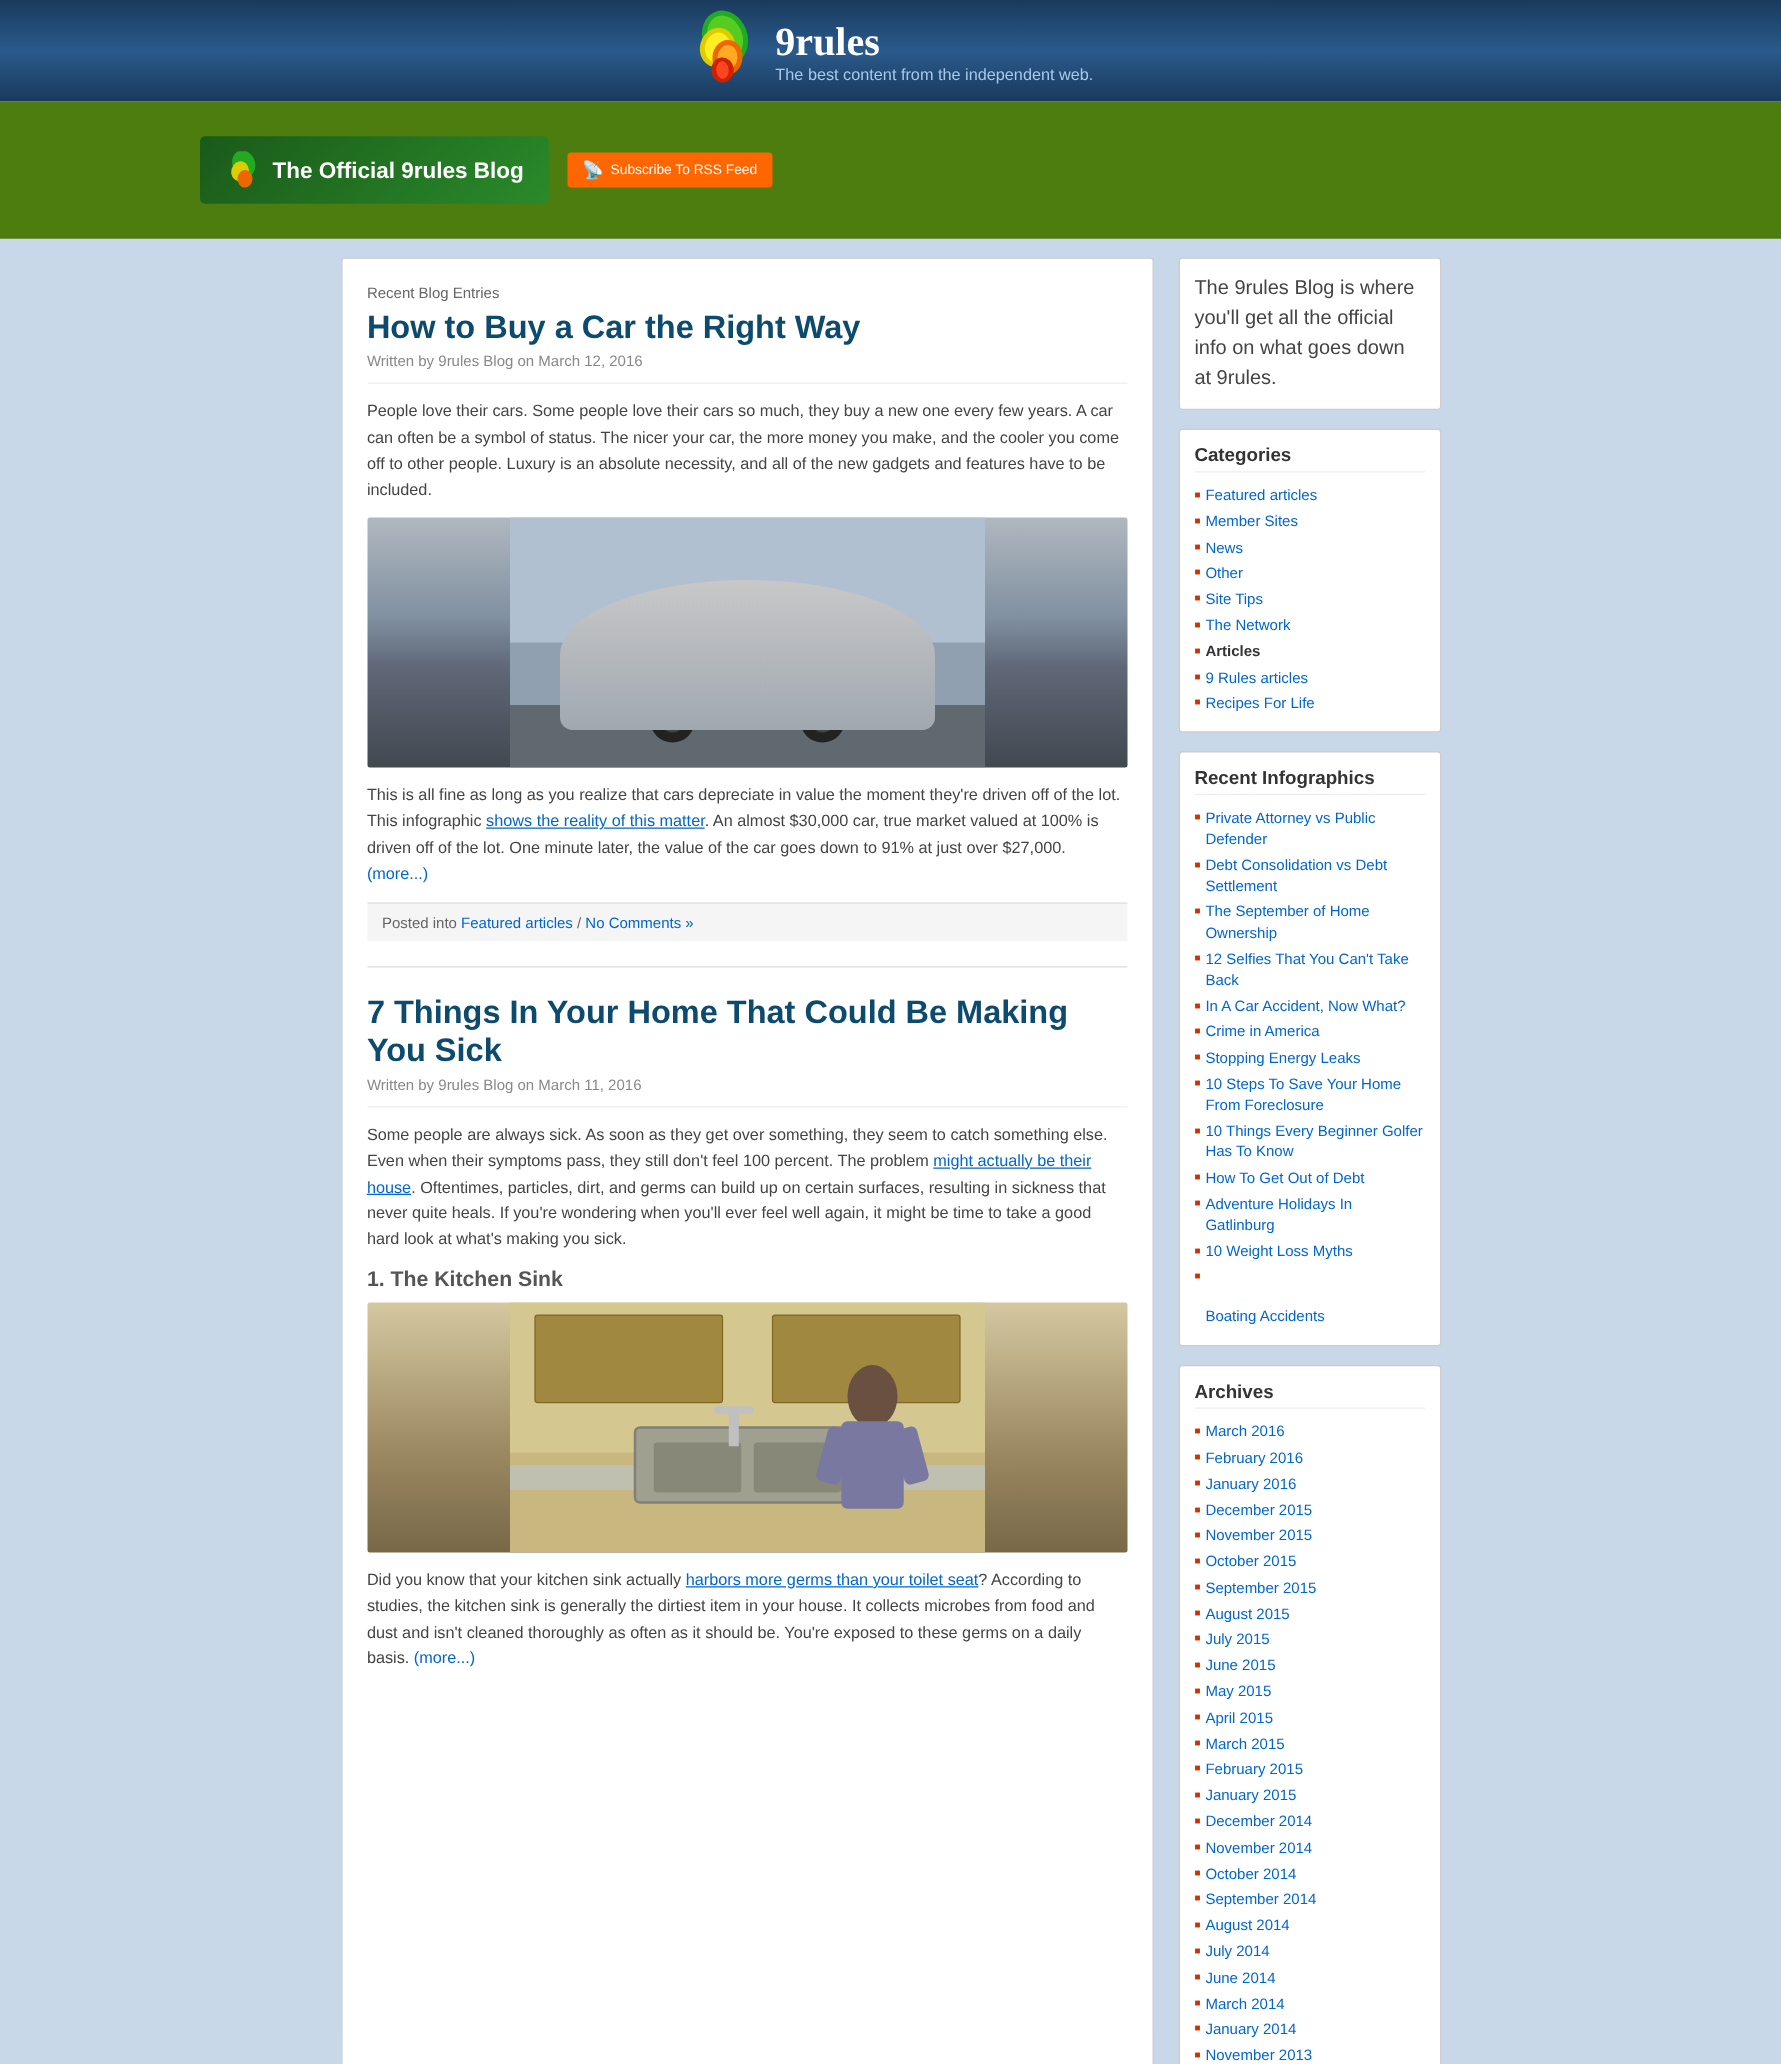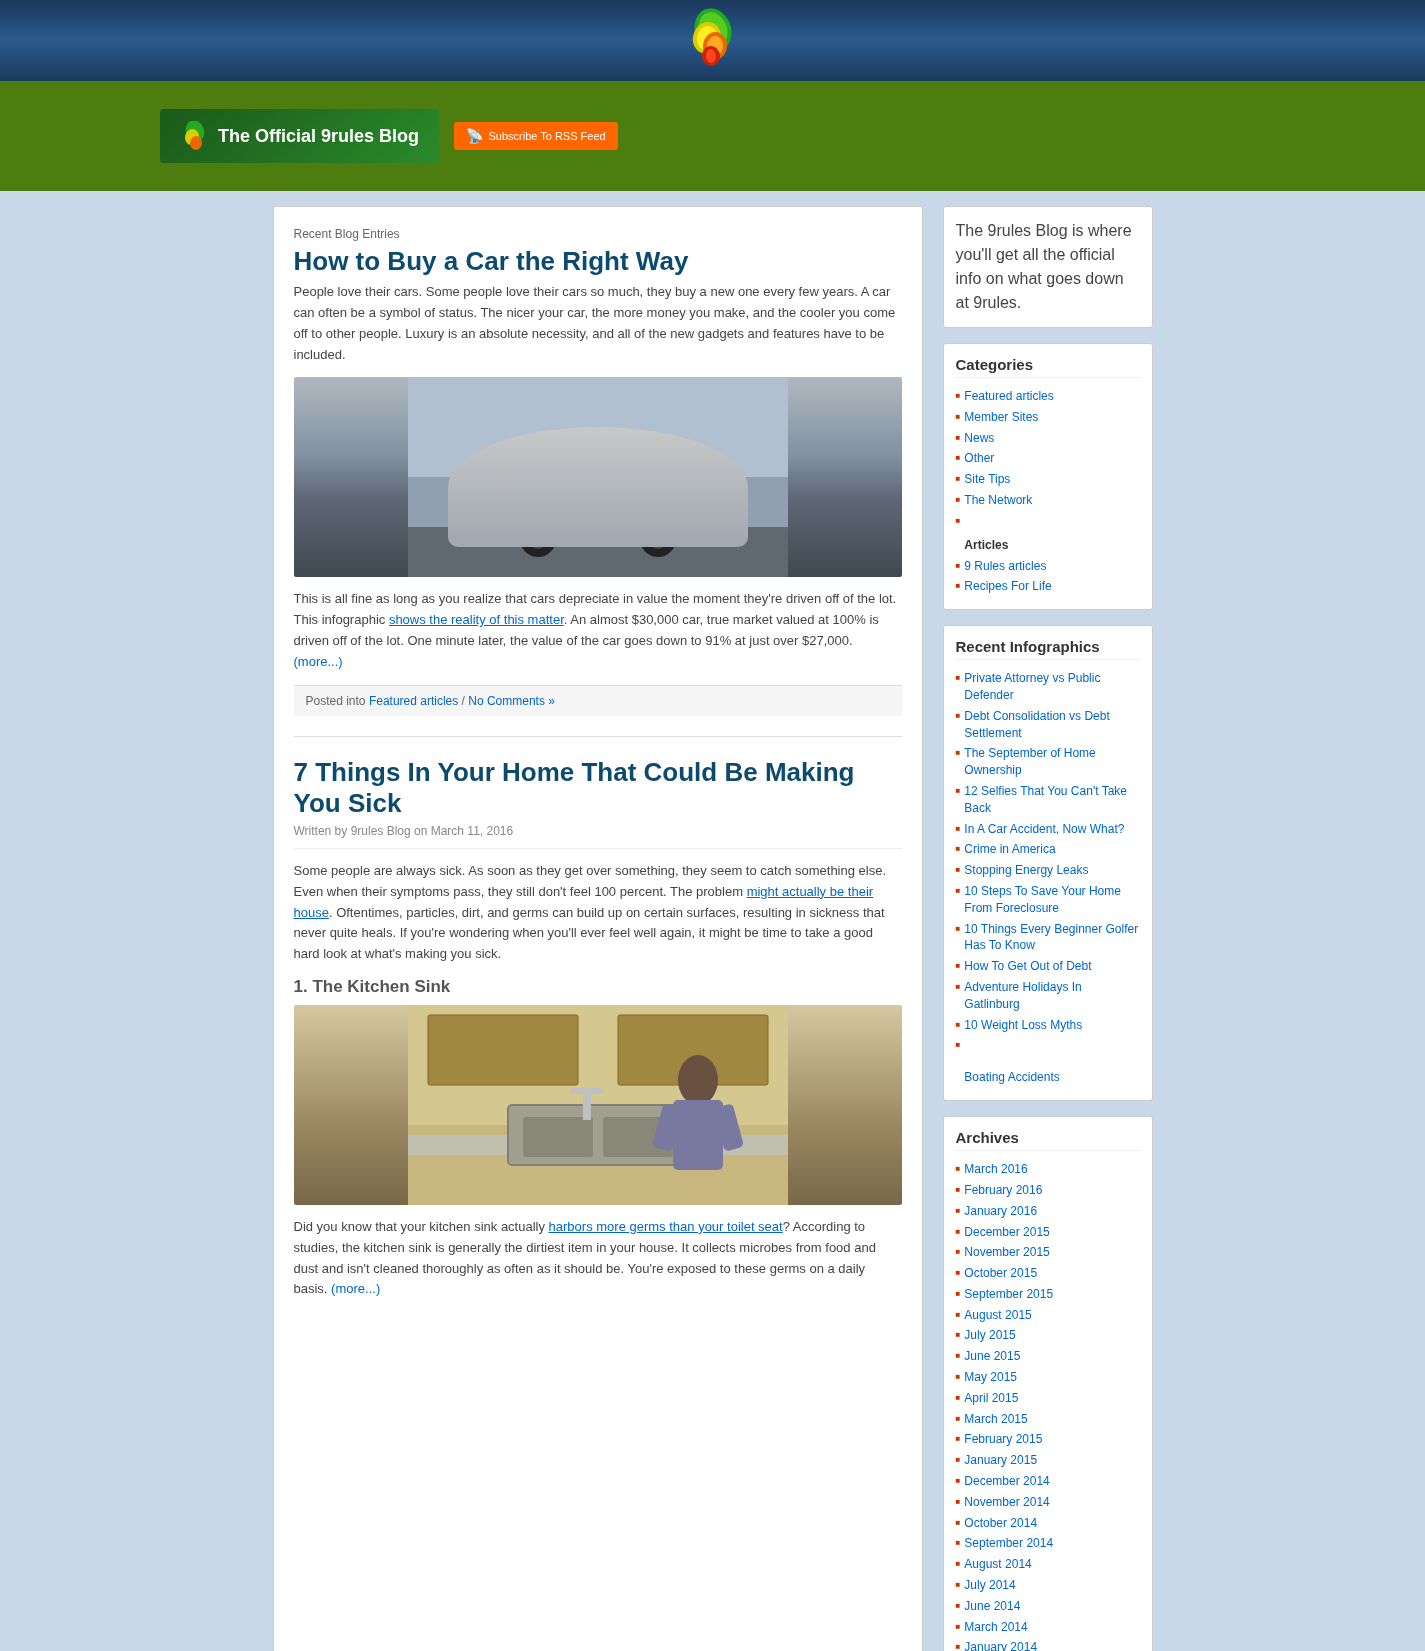--- a/index.html
+++ b/index.html
@@ -213,39 +213,42 @@
       flex-shrink: 0;
     }
     .sidebar-list li a {
       color: #0066cc;
       text-decoration: none;
       line-height: 1.4;
     }
     .sidebar-list li.bold-item a {
       font-weight: bold;
       color: #333;
-      margin-top: 24px;
     }
   </style>
 </head>
 <body>
 
 <div id="site-header">
   <div class="header-inner">
     <svg class="logo-leaf" viewBox="0 0 60 65">
 
       <ellipse cx="30" cy="22" rx="18" ry="22" fill="#22aa22" transform="rotate(-20 30 22)"></ellipse>
       <ellipse cx="30" cy="22" rx="14" ry="18" fill="#55cc22" transform="rotate(-20 30 22)"></ellipse>
       <ellipse cx="24" cy="30" rx="14" ry="16" fill="#ddcc00" transform="rotate(15 24 30)"></ellipse>
       <ellipse cx="24" cy="30" rx="10" ry="12" fill="#ffee22" transform="rotate(15 24 30)"></ellipse>
       <ellipse cx="32" cy="38" rx="12" ry="14" fill="#ee6600" transform="rotate(5 32 38)"></ellipse>
       <ellipse cx="32" cy="38" rx="8" ry="10" fill="#ffaa22" transform="rotate(5 32 38)"></ellipse>
       <ellipse cx="28" cy="48" rx="9" ry="10" fill="#cc2200" transform="rotate(-5 28 48)"></ellipse>
       <ellipse cx="28" cy="48" rx="5" ry="7" fill="#ff4422" transform="rotate(-5 28 48)"></ellipse>
     </svg>
+    <div class="site-title-block">
+      <h1>9rules</h1>
+      <p>The best content from the independent web.</p>
+    </div>
   </div>
 </div>
 
 <div id="banner">
   <div class="blog-banner-img">
     <svg width="30" height="30" viewBox="0 0 30 30">
       <ellipse cx="15" cy="10" rx="9" ry="11" fill="#22aa22" transform="rotate(-20 15 10)"></ellipse>
       <ellipse cx="12" cy="16" rx="7" ry="8" fill="#ddcc00" transform="rotate(15 12 16)"></ellipse>
       <ellipse cx="16" cy="22" rx="6" ry="7" fill="#ee6600" transform="rotate(5 16 22)"></ellipse>
     </svg>
@@ -256,20 +259,21 @@
     <span>Subscribe To RSS Feed</span>
   </a>
 </div>
 
 <div id="main-wrapper">
 
   <div id="content">
 
     <div class="recent-label">Recent Blog Entries</div>
     <h2 class="post-title">How to Buy a Car the Right Way</h2>
+    <div class="post-meta">Written by 9rules Blog on March 12, 2016</div>
     <p class="post-excerpt">People love their cars. Some people love their cars so much, they buy a new one every few years. A car can often be a symbol of status. The nicer your car, the more money you make, and the cooler you come off to other people. Luxury is an absolute necessity, and all of the new gadgets and features have to be included.</p>
     <div class="post-image post-image-car">
       <svg width="100%" height="100%" viewBox="0 0 380 200">
 
         <rect width="380" height="200" fill="#90a0b0"></rect>
 
         <rect width="380" height="100" fill="#b0c0d0"></rect>
 
         <rect y="150" width="380" height="50" fill="#606870"></rect>
 

